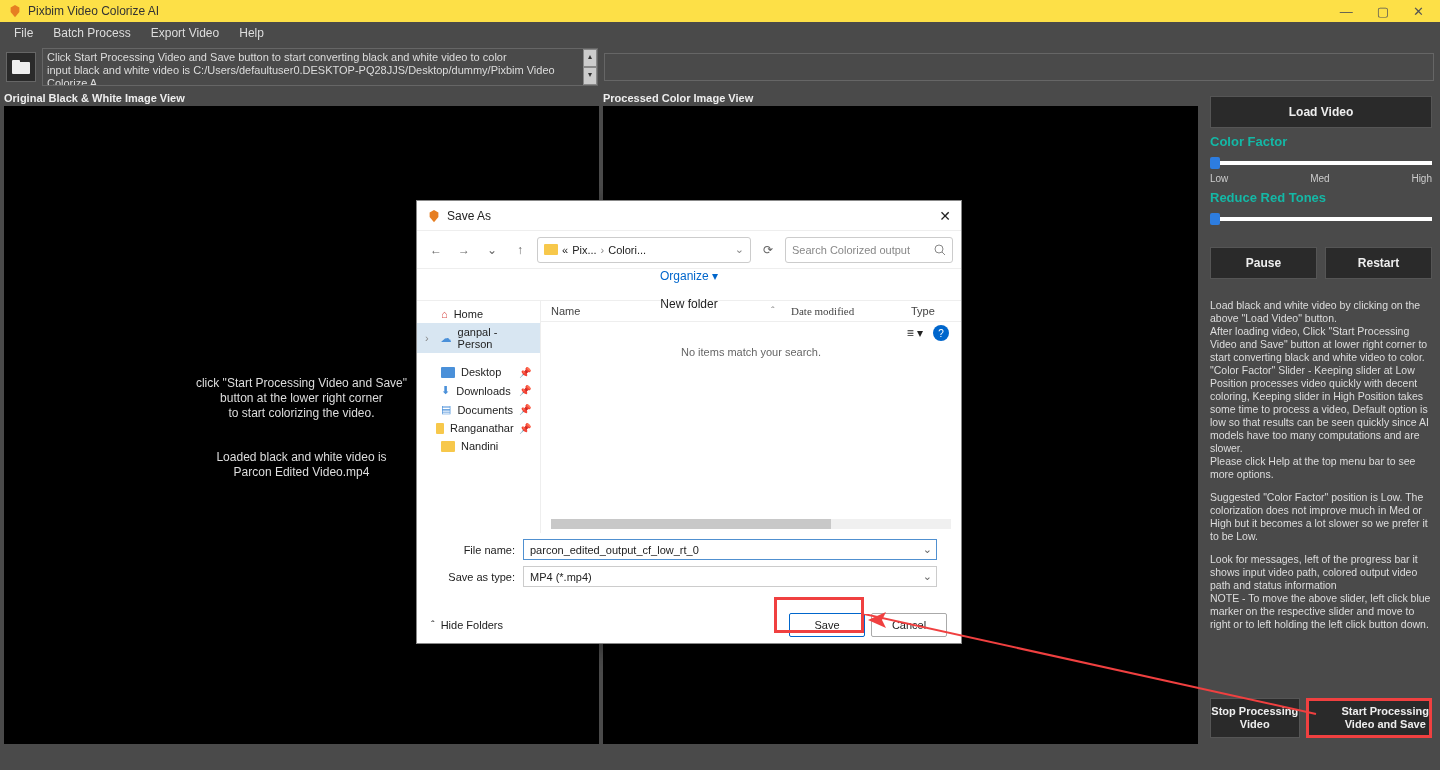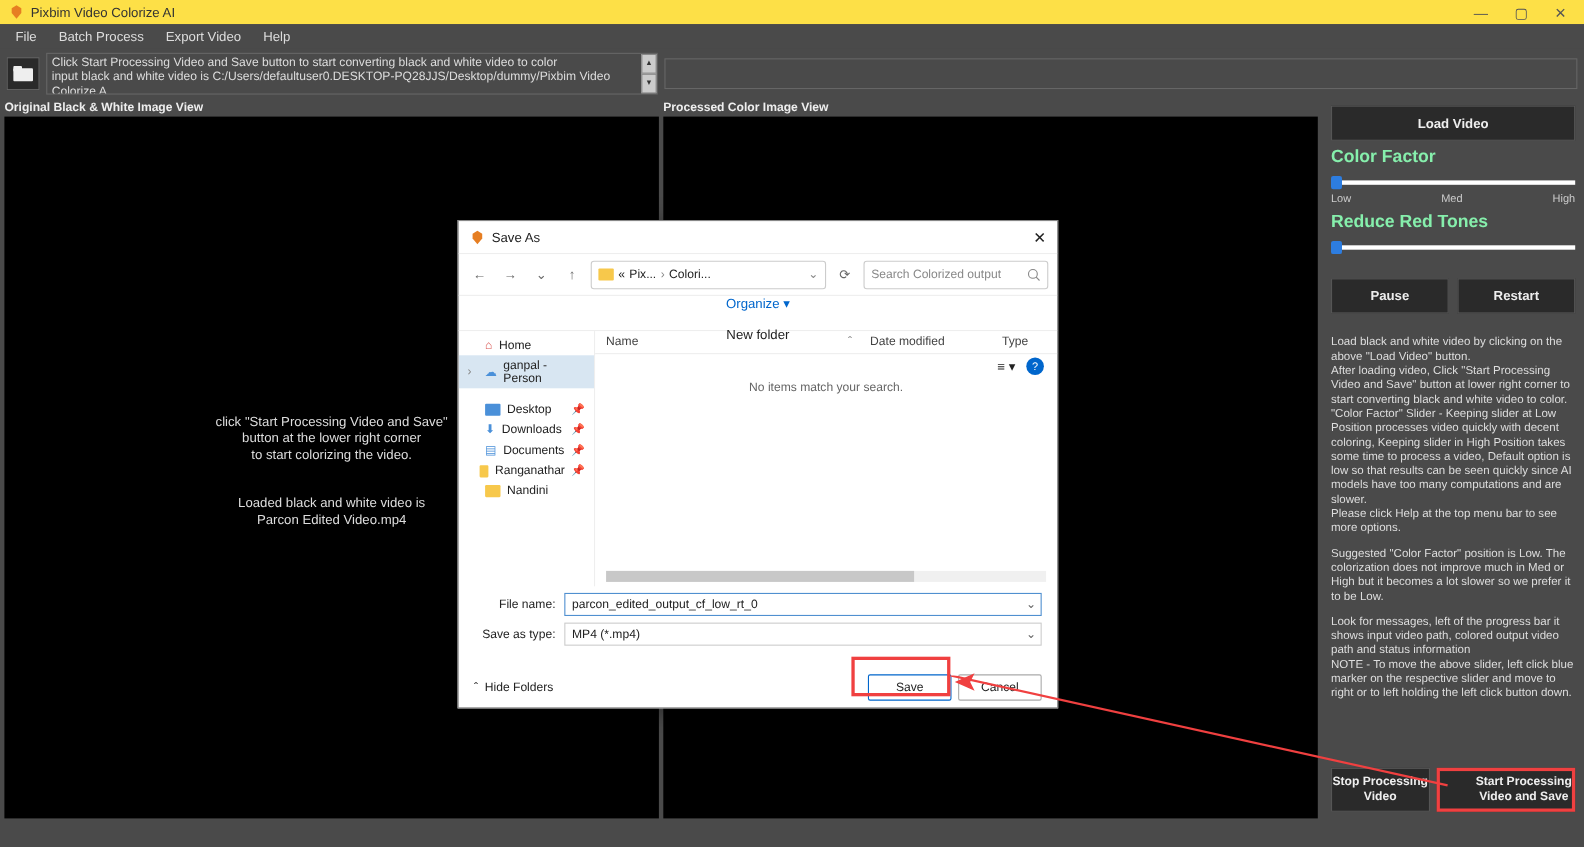--- a/index.html
+++ b/index.html
@@ -24,21 +24,21 @@
 .views { flex: 1; display: flex; gap: 4px; padding: 0 4px; }
 .view-panel { flex: 1; display: flex; flex-direction: column; }
 .view-header { font-size: 11px; font-weight: bold; color: #eee; padding: 2px 0; }
 .view-body { flex: 1; background: #000; position: relative; color:#ddd; font-size:12px; text-align:center; }
 .view-body .msg1 { position:absolute; top:270px; left:0; right:0; line-height:15px;}
 .view-body .msg2 { position:absolute; top:344px; left:0; right:0; line-height:15px;}
 
 .sidebar { width: 238px; padding: 6px 8px; display:flex; flex-direction:column; gap:6px; font-size:11px; color:#ddd;}
 .btn { background: #2a2a2a; border: 1px solid #555; color: #eee; height: 32px; display:flex; align-items:center; justify-content:center; cursor:pointer; font-size:12px; font-weight:bold; }
 .btn.wide { width:100%; }
-.slider-label { font-size:16px; font-weight:bold; color:#86efac;}
+.slider-label { font-size:13px; font-weight:bold; color:#14b8a6;}
 .slider-track { height:4px; background:#fff; position:relative; margin:6px 0 2px;}
 .slider-thumb { position:absolute; left:0; top:-4px; width:10px; height:12px; background:#2d7de0; border-radius:2px;}
 .slider-ticks { display:flex; justify-content:space-between; font-size:10px; color:#ccc;}
 .btn-row { display:flex; gap:8px;}
 .btn-row .btn { flex:1;}
 .help-text { font-size:10.5px; line-height:13px; color:#ddd; margin-top:14px;}
 .help-text p { margin-bottom:10px;}
 .bottom-btns { margin-top:auto; display:flex; gap:6px;}
 .bottom-btns .btn { flex:1; height:40px; font-size:11px; line-height:13px; text-align:center;}
 .highlight-red { border: 3px solid #f04040 !important; padding-left: 33px; }
@@ -59,25 +59,25 @@
 .dlg-tools .right { margin-left:auto; display:flex; gap:10px; align-items:center;}
 .dlg-body { display:flex; height:232px;}
 .tree { width:124px; border-right:1px solid #eee; padding:4px 0; overflow:hidden;}
 .tree-item { display:flex; align-items:center; padding:3px 8px; gap:6px; font-size:11px; cursor:pointer;}
 .tree-item.sel { background:#d8e6f2;}
 .tree-item .chev { width:10px; color:#888;}
 .tree-sep { height:10px;}
 .pin { margin-left:auto; color:#aaa; font-size:10px;}
 .file-list { flex:1; display:flex; flex-direction:column;}
 .list-head { display:flex; padding:4px 10px; border-bottom:1px solid #eee; font-size:11px; color:#444;}
-.list-head .col1{flex:1;} .list-head .col2{width:120px;} .list-head .col3{width:40px;}
+.list-head .col1{flex:1;} .list-head .col2{width:120px;font-family:Liberation Serif, serif;} .list-head .col3{width:40px;}
 .empty { flex:1; display:flex; align-items:flex-start; justify-content:center; padding-top:24px; color:#666; font-size:11px;}
 .hscroll { height:10px; background:#f0f0f0; margin:0 10px 4px; position:relative;}
 .hscroll div{position:absolute; left:0; width:70%; height:100%; background:#c8c8c8;}
-.dlg-fields { padding:6px 14px; }
+.dlg-fields { padding:6px 24px; }
 .field-row { display:flex; align-items:center; margin-bottom:6px;}
 .field-row label { width:82px; text-align:right; padding-right:8px; font-size:11px;}
 .field-row .inp { flex:1; height:21px; border:1px solid #5090d0; padding:0 6px; font-size:11px; display:flex; align-items:center; position:relative;}
 .field-row .inp.plain{border-color:#ccc;}
 .field-row .dd { position:absolute; right:4px; color:#666;}
 .dlg-footer { display:flex; align-items:center; padding:14px 14px 10px; }
 .hide-folders { display:flex; align-items:center; gap:6px; cursor:pointer; font-size:11px;}
 .dlg-btns { margin-left:auto; display:flex; gap:6px;}
 .dlg-btn { width:76px; height:24px; border:1px solid #aaa; background:#fff; cursor:pointer; font-size:11px; display:flex; align-items:center; justify-content:center; border-radius:2px;}
 .dlg-btn.primary { border:1px solid #0066cc;}

